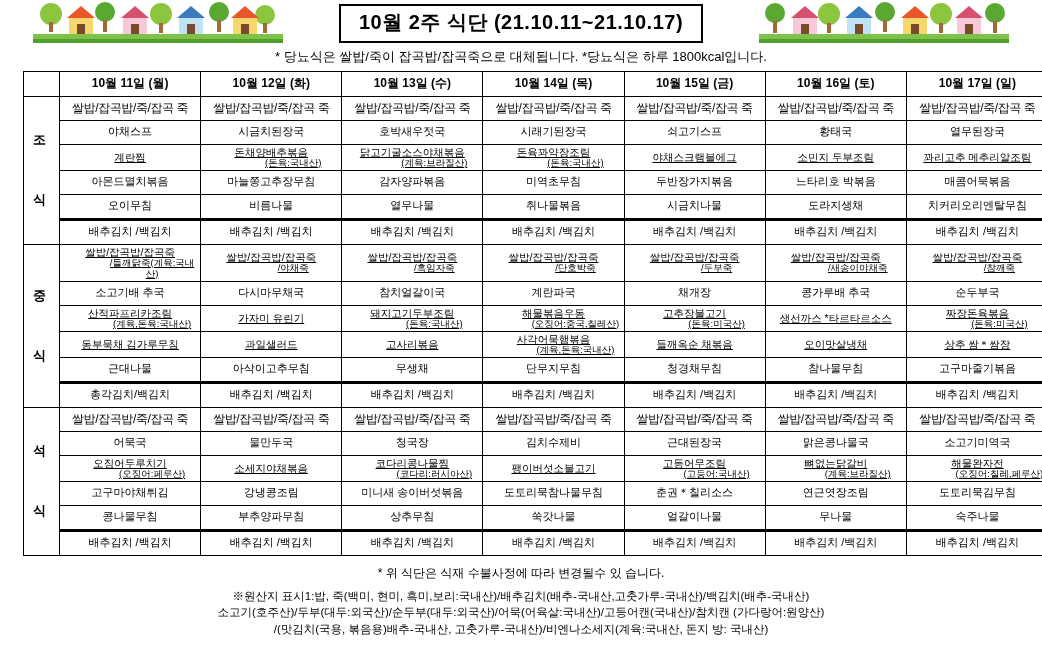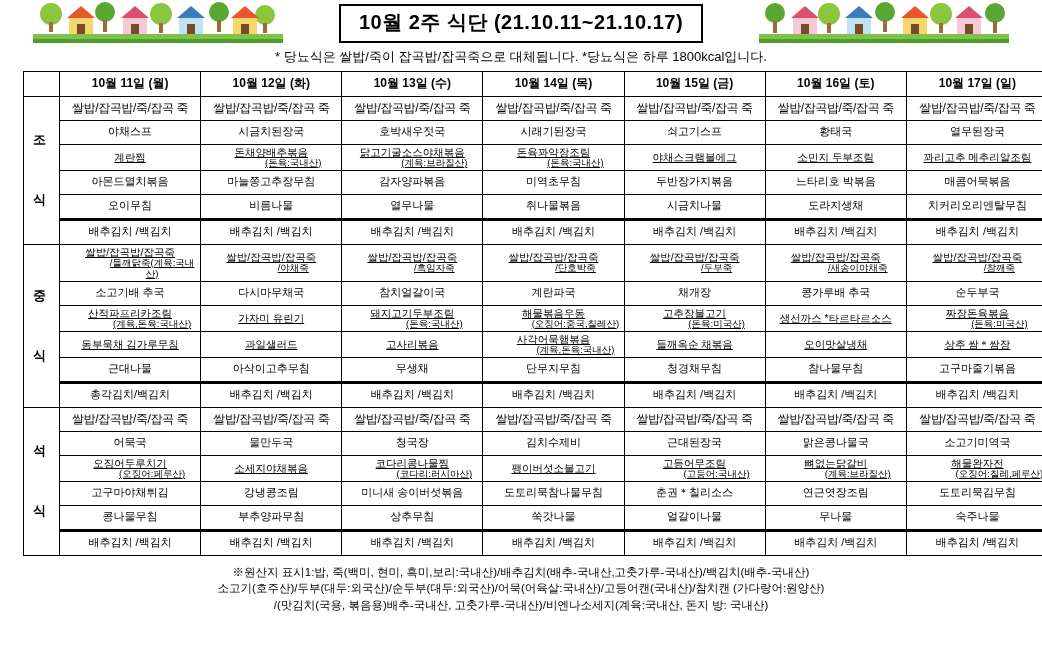--- a/index.html
+++ b/index.html
@@ -512,18 +512,19 @@
         <td class="cell kimchi">배추김치 /백김치</td>
         <td class="cell kimchi">배추김치 /백김치</td>
         <td class="cell kimchi">배추김치 /백김치</td>
         <td class="cell kimchi">배추김치 /백김치</td>
         <td class="cell kimchi">배추김치 /백김치</td>
       </tr>
     </tbody>
   </table>
 
   <div class="footer">
+    <div class="star">*  위 식단은 식재 수불사정에 따라 변경될수 있 습니다.</div>
     <div class="origin">※원산지 표시1:밥, 죽(백미, 현미, 흑미,보리:국내산)/배추김치(배추-국내산,고춧가루-국내산)/백김치(배추-국내산)</div>
     <div class="origin">소고기(호주산)/두부(대두:외국산)/순두부(대두:외국산)/어묵(어육살:국내산)/고등어캔(국내산)/참치캔 (가다랑어:원양산)</div>
     <div class="origin">/(맛김치(국용, 볶음용)배추-국내산, 고춧가루-국내산)/비엔나소세지(계육:국내산, 돈지 방: 국내산)</div>
   </div>
 
 </div>
 
 </body></html>

